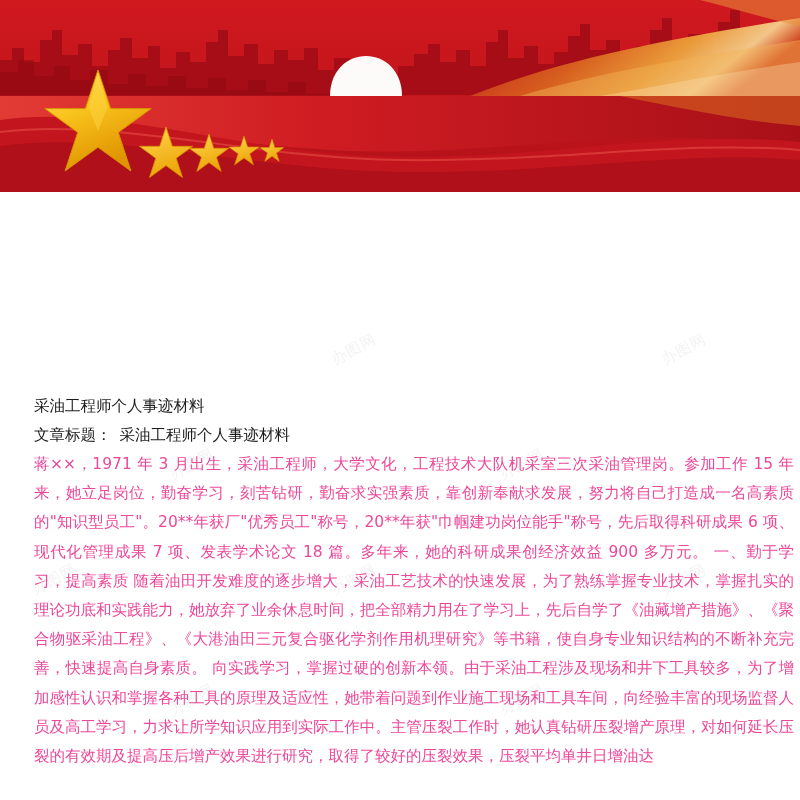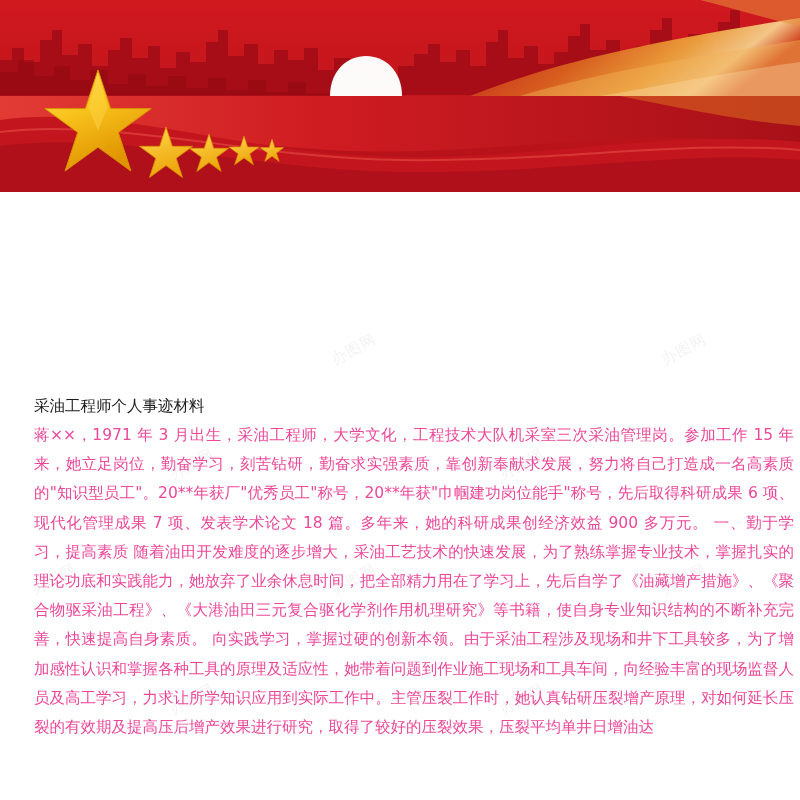--- a/index.html
+++ b/index.html
@@ -183,14 +183,17 @@
     <div class="wm" style="left: 660px; top: 340px;">办图网</div>
     <div class="wm" style="left: 330px; top: 570px;">办图网</div>
     <div class="wm" style="left: 660px; top: 570px;">办图网</div>
     <div class="wm" style="left: 30px; top: 570px;">办图网</div>
     <div class="wm" style="left: 168px; top: 690px;">办图网</div>
     <div class="wm" style="left: 498px; top: 690px;">办图网</div>
   </div>
 
 <div class="doc">
   <div class="doc-title">采油工程师个人事迹材料</div>
+  <div class="doc-subtitle">
+    <span class="label">文章标题：</span><span class="value">采油工程师个人事迹材料</span>
+  </div>
   <p class="doc-para">蒋××，1971 年 3 月出生，采油工程师，大学文化，工程技术大队机采室三次采油管理岗。参加工作 15 年来，她立足岗位，勤奋学习，刻苦钻研，勤奋求实强素质，靠创新奉献求发展，努力将自己打造成一名高素质的"知识型员工"。20**年获厂"优秀员工"称号，20**年获"巾帼建功岗位能手"称号，先后取得科研成果 6 项、现代化管理成果 7 项、发表学术论文 18 篇。多年来，她的科研成果创经济效益 900 多万元。 一、勤于学习，提高素质 随着油田开发难度的逐步增大，采油工艺技术的快速发展，为了熟练掌握专业技术，掌握扎实的理论功底和实践能力，她放弃了业余休息时间，把全部精力用在了学习上，先后自学了《油藏增产措施》、《聚合物驱采油工程》、《大港油田三元复合驱化学剂作用机理研究》等书籍，使自身专业知识结构的不断补充完善，快速提高自身素质。 向实践学习，掌握过硬的创新本领。由于采油工程涉及现场和井下工具较多，为了增加感性认识和掌握各种工具的原理及适应性，她带着问题到作业施工现场和工具车间，向经验丰富的现场监督人员及高工学习，力求让所学知识应用到实际工作中。主管压裂工作时，她认真钻研压裂增产原理，对如何延长压裂的有效期及提高压后增产效果进行研究，取得了较好的压裂效果，压裂平均单井日增油达</p>
 </div>
 
 </body></html>

